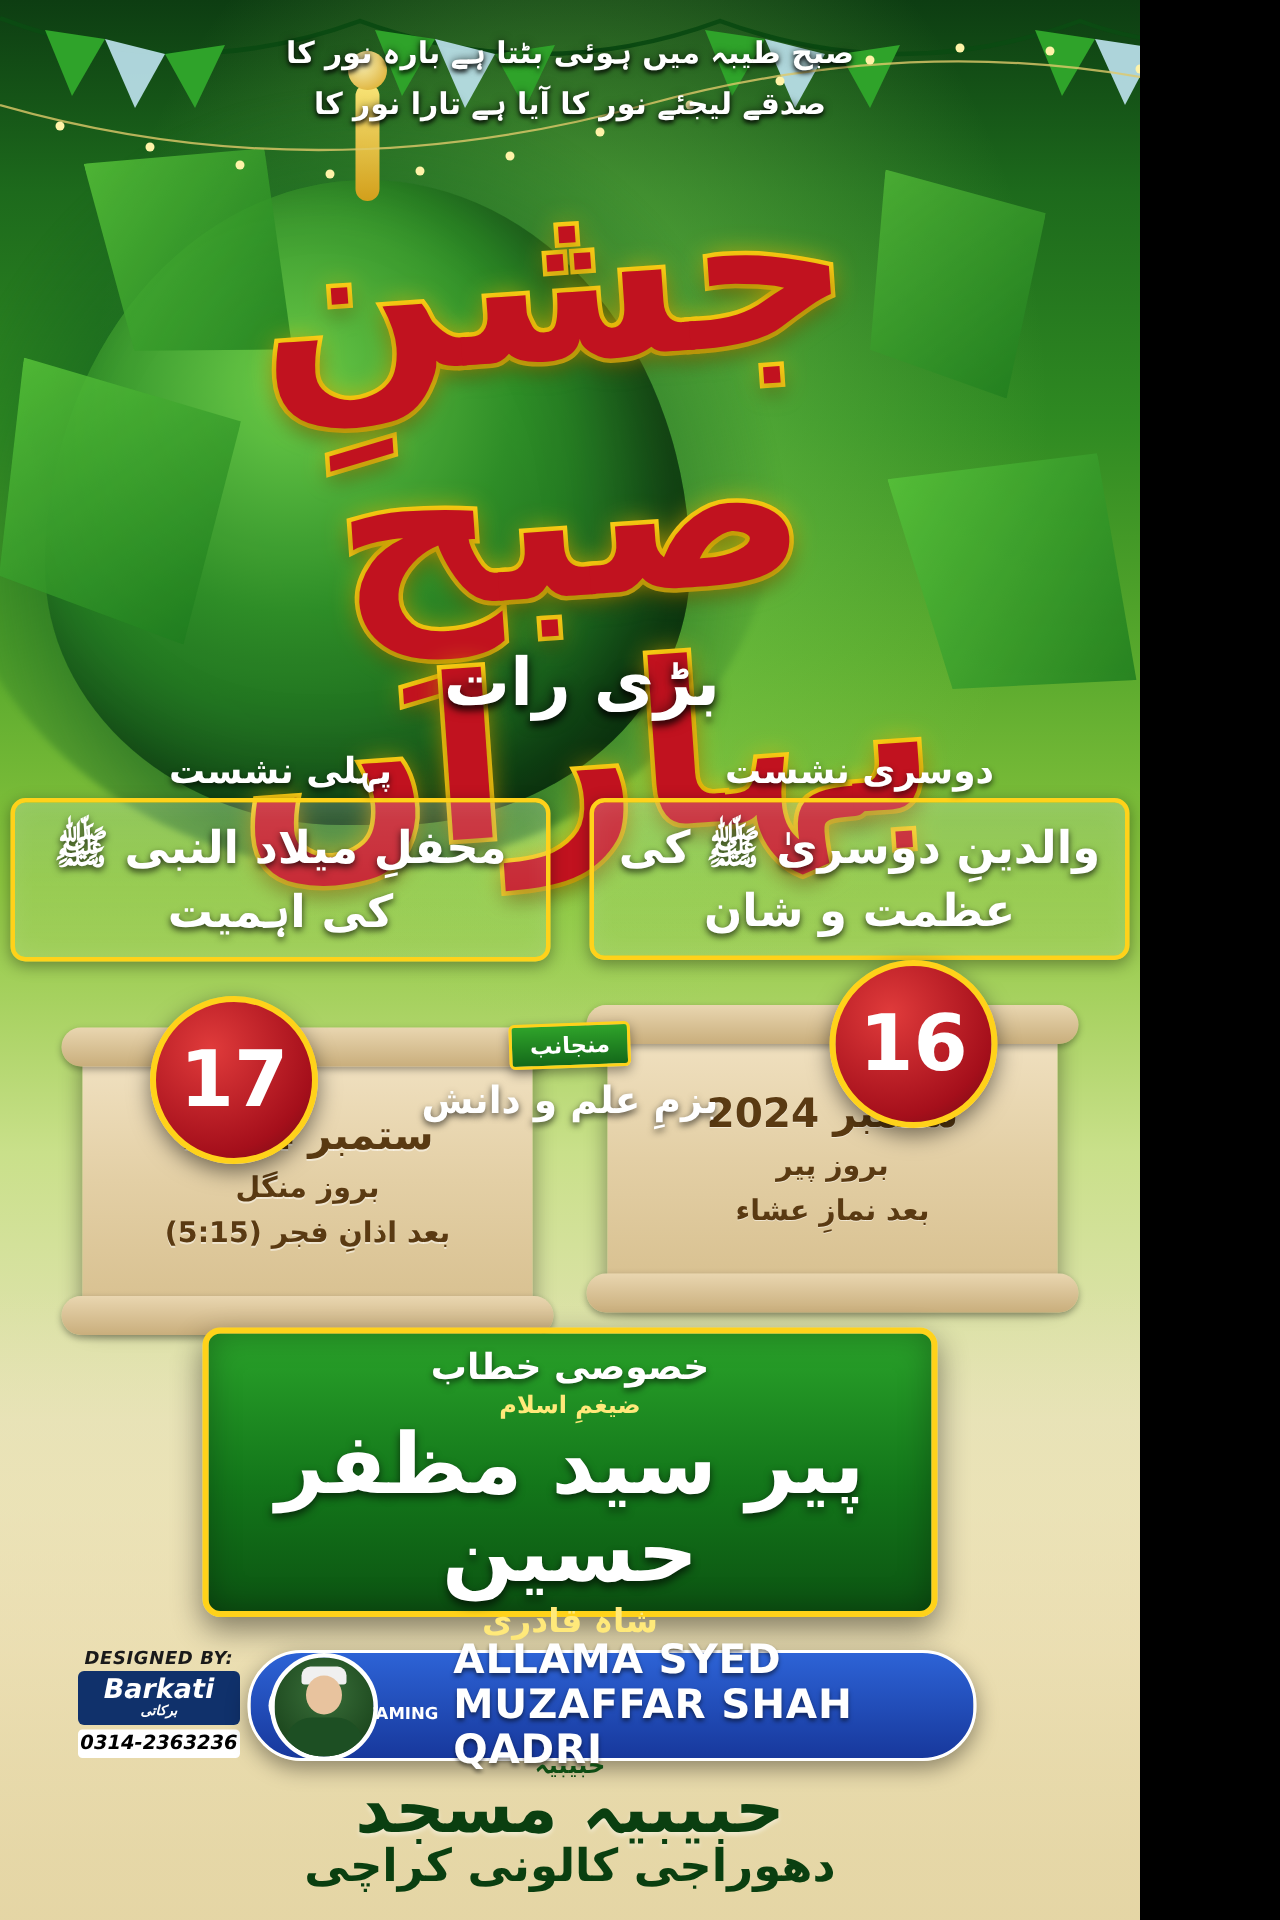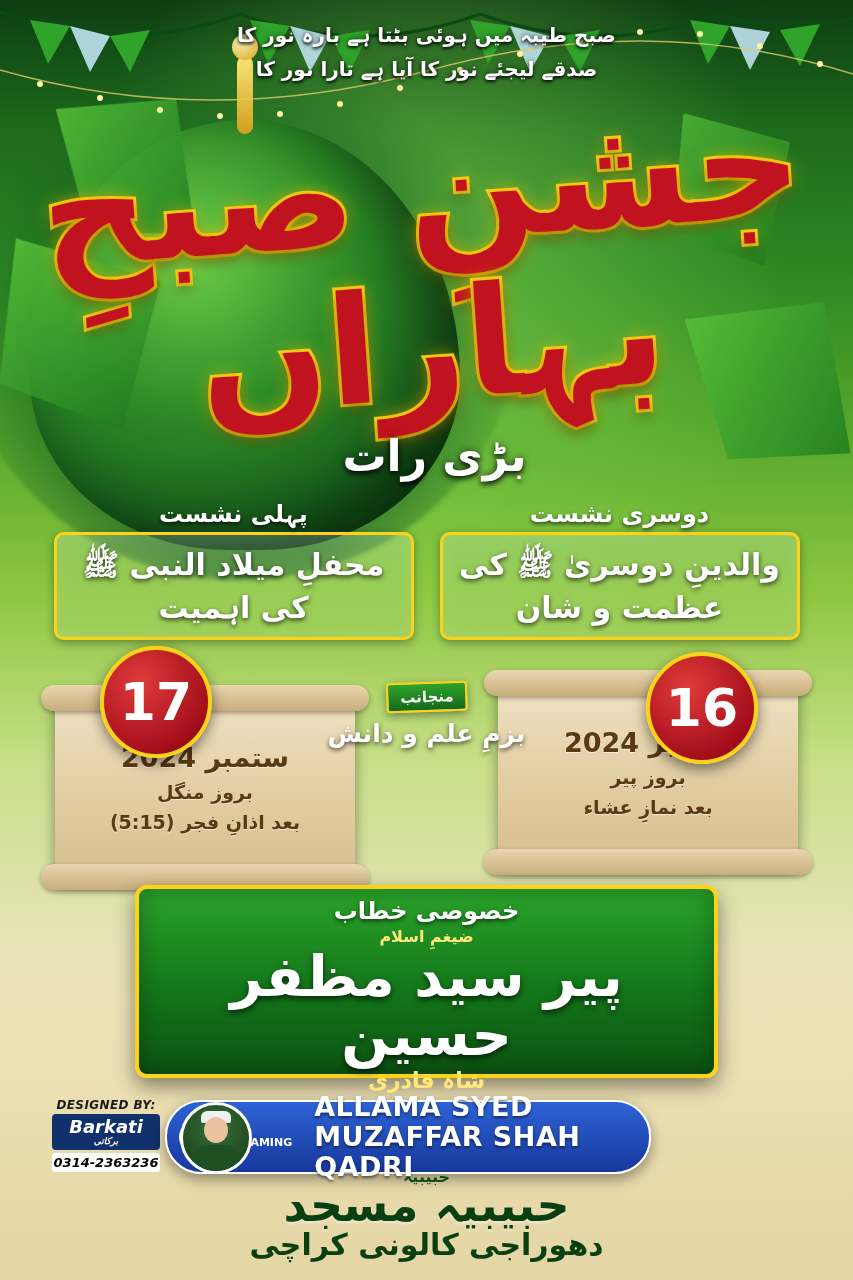--- a/index.html
+++ b/index.html
@@ -2,21 +2,21 @@
 <html lang="ur"><head>
 <meta charset="utf-8">
 <title>Jashn-e-Subh-e-Bahaaran Poster</title>
 <style>
   html,body{margin:0;padding:0;background:#000;}
   body{
     font-family:"DejaVu Sans","Liberation Sans",sans-serif;
   }
   .poster{
     position:relative;
-    width:853px;height:1280px;
+    width:760px;height:1280px;
     overflow:hidden;
     background:
       radial-gradient(ellipse 60% 45% at 50% 22%, rgba(140,220,90,0.55) 0%, rgba(60,150,40,0.0) 70%),
       linear-gradient(180deg,#0d3d12 0%, #1d6a1c 10%, #2f8a22 22%, #57a82c 34%, #8cc63f 46%, #c9e08a 60%, #e6e3b8 74%, #efe2bc 86%, #e3d3a4 100%);
   }
   
   .bg-bottom{
     position:absolute;left:0;right:0;bottom:0;height:420px;
     background:linear-gradient(180deg, rgba(233,226,182,0) 0%, rgba(236,226,180,0.55) 35%, rgba(229,214,165,0.9) 100%);
   }
@@ -141,22 +141,22 @@
   }
   .scroll-text .sm{font-size:19px;display:block;margin-top:4px;}
   .daybadge{
     position:absolute;width:104px;height:104px;border-radius:50%;
     background:radial-gradient(circle at 35% 30%,#e03b3b,#a50f1b 70%,#6d0a12 100%);
     border:4px solid #ffd21a;
     color:#ffffff;font-size:52px;font-weight:bold;
     display:flex;align-items:center;justify-content:center;
     box-shadow:0 5px 14px rgba(0,0,0,.5);
   }
-  .daybadge.d16{right:95px;top:12px;}
-  .daybadge.d17{left:100px;top:6px;}
+  .daybadge.d16{right:95px;top:0px;}
+  .daybadge.d17{left:100px;top:24px;}
 
   .ribbon{
     position:absolute;left:50%;transform:translateX(-50%) rotate(-2deg);top:42px;
     background:linear-gradient(180deg,#2fa32a,#14691a);
     border:2px solid #ffd21a;color:#fff;font-weight:bold;font-size:15px;
     padding:4px 12px;border-radius:4px;direction:rtl;
     box-shadow:0 3px 8px rgba(0,0,0,.4);
   }
   .mid-text{
     position:absolute;left:50%;transform:translateX(-50%);top:78px;
@@ -214,21 +214,20 @@
   }
   .livebar .fb{
     width:30px;height:30px;border-radius:50%;background:#ffffff;color:#1877f2;
     font-weight:bold;font-size:22px;display:flex;align-items:center;justify-content:center;
     flex:0 0 auto;
   }
   .livebar .livetxt{color:#fff;font-size:11px;font-weight:bold;line-height:1.05;}
   .livebar .pname{
     color:#ffffff;font-weight:bold;font-size:27px;line-height:1.12;letter-spacing:.5px;
     text-shadow:0 2px 3px rgba(0,0,0,.5);
-    margin-left:12px;
   }
   .avatar{
     position:absolute;left:180px;top:1102px;width:66px;height:66px;border-radius:50%;
     background:radial-gradient(circle at 50% 35%,#3a6f3a,#123a14);
     border:3px solid #ffffff;overflow:hidden;
   }
   .avatar .head{
     position:absolute;left:50%;top:12px;transform:translateX(-50%);
     width:24px;height:26px;border-radius:50%;background:#e8c39e;
   }

